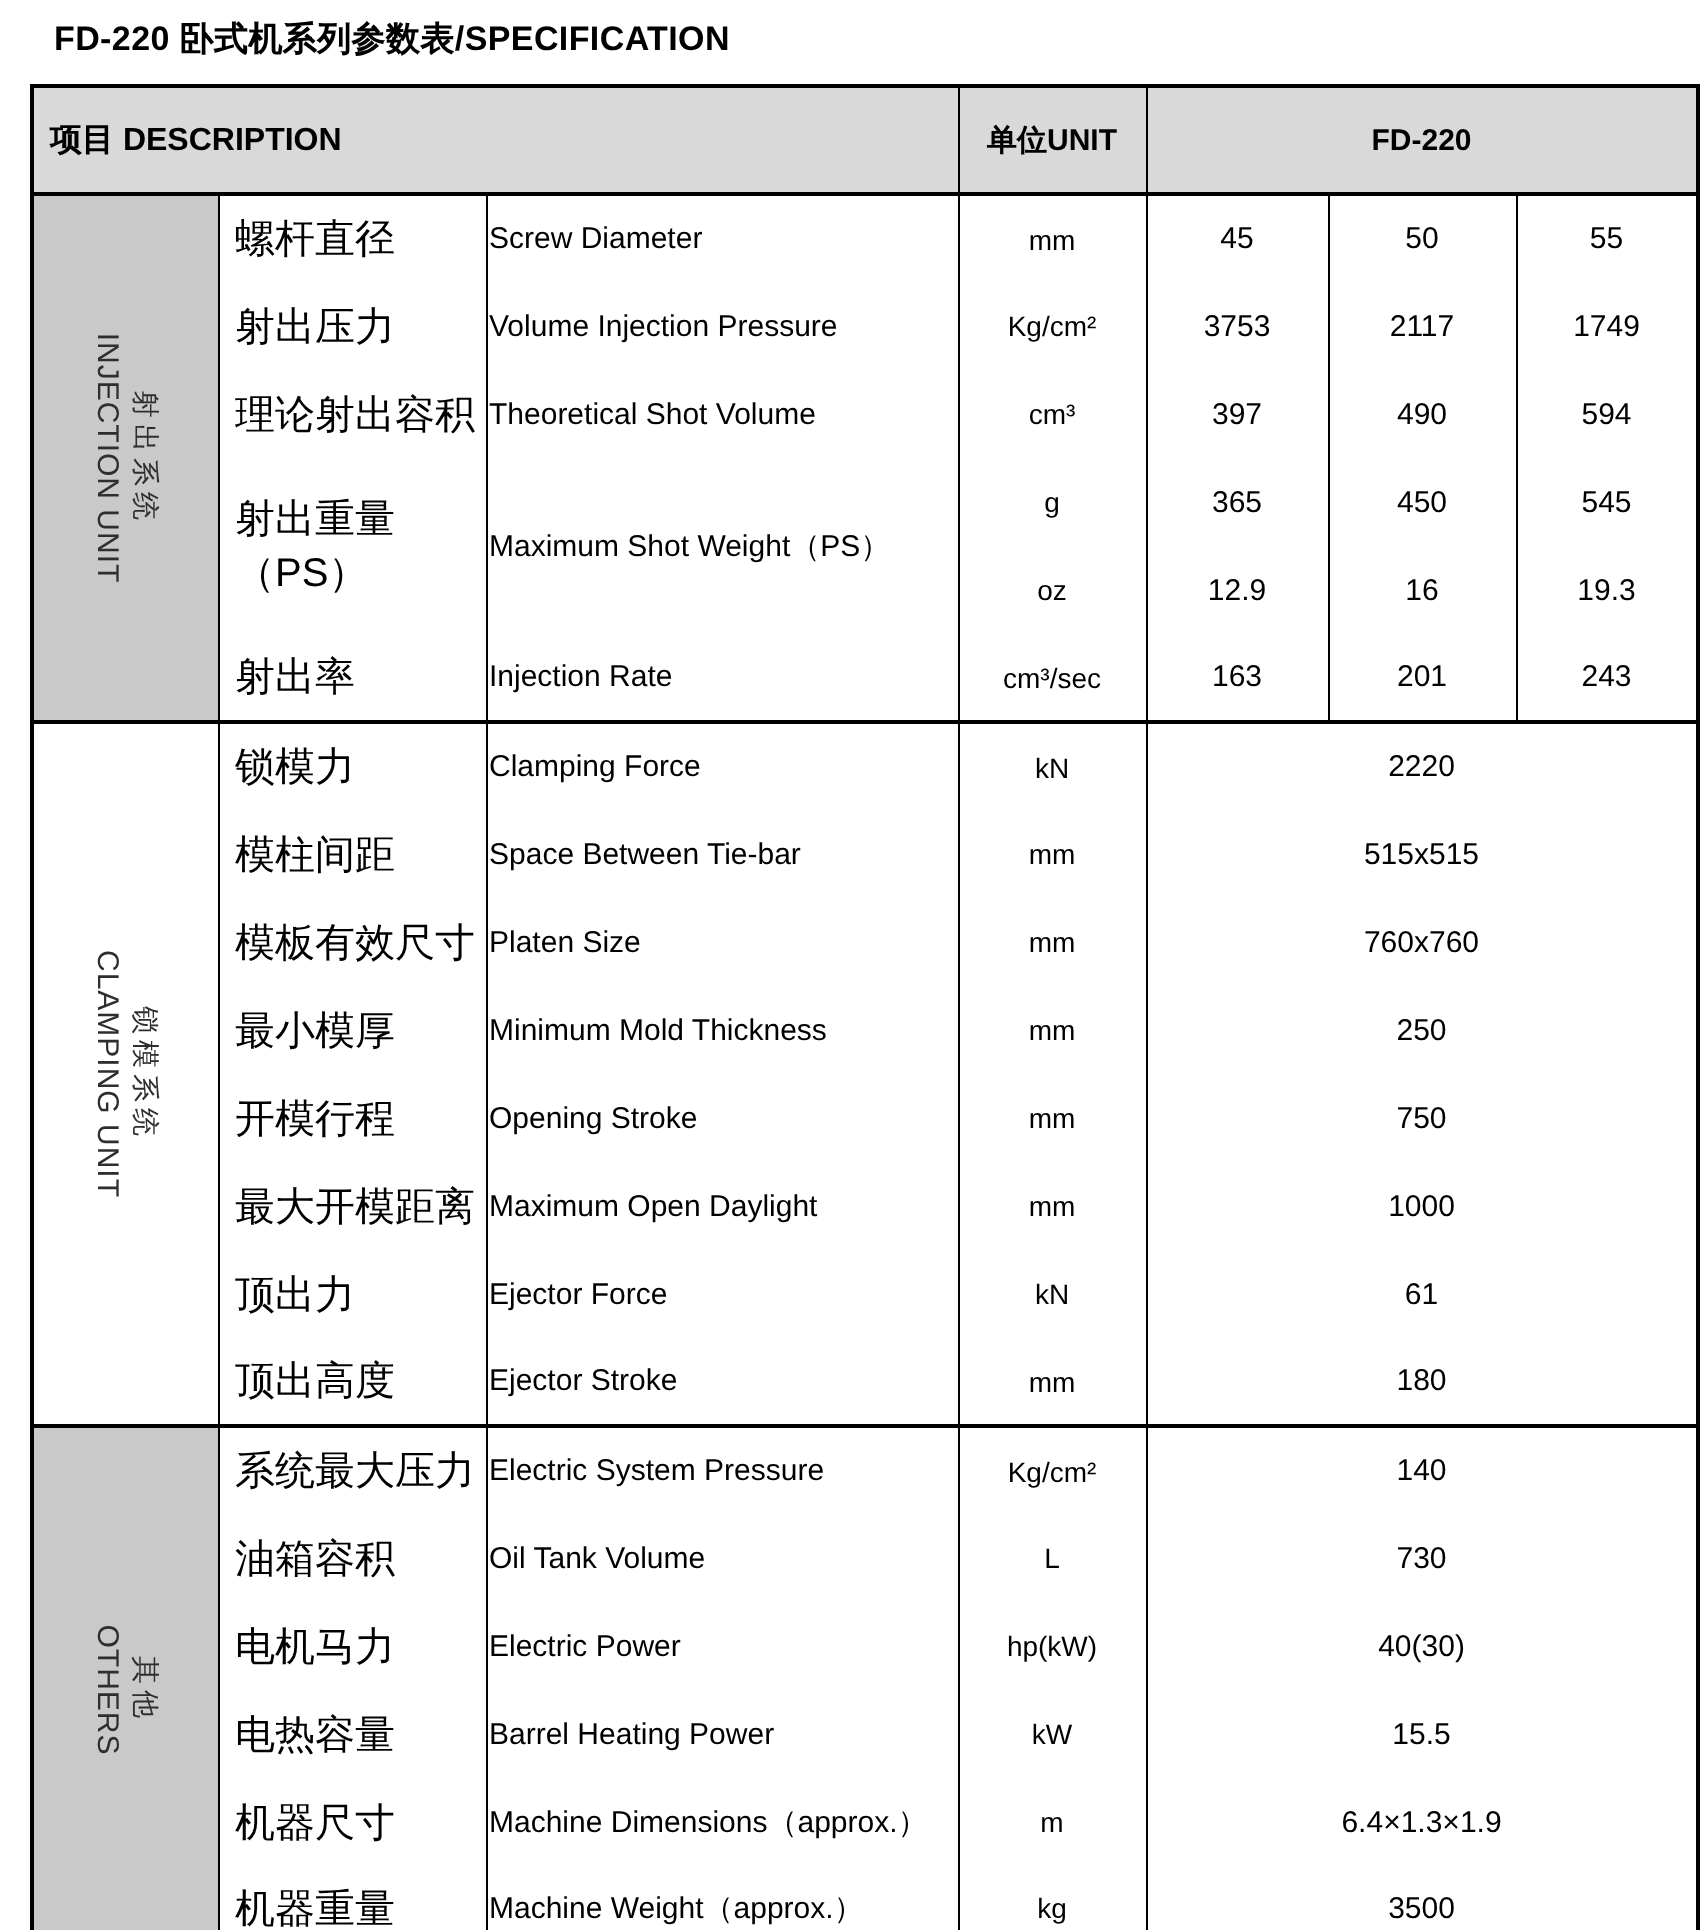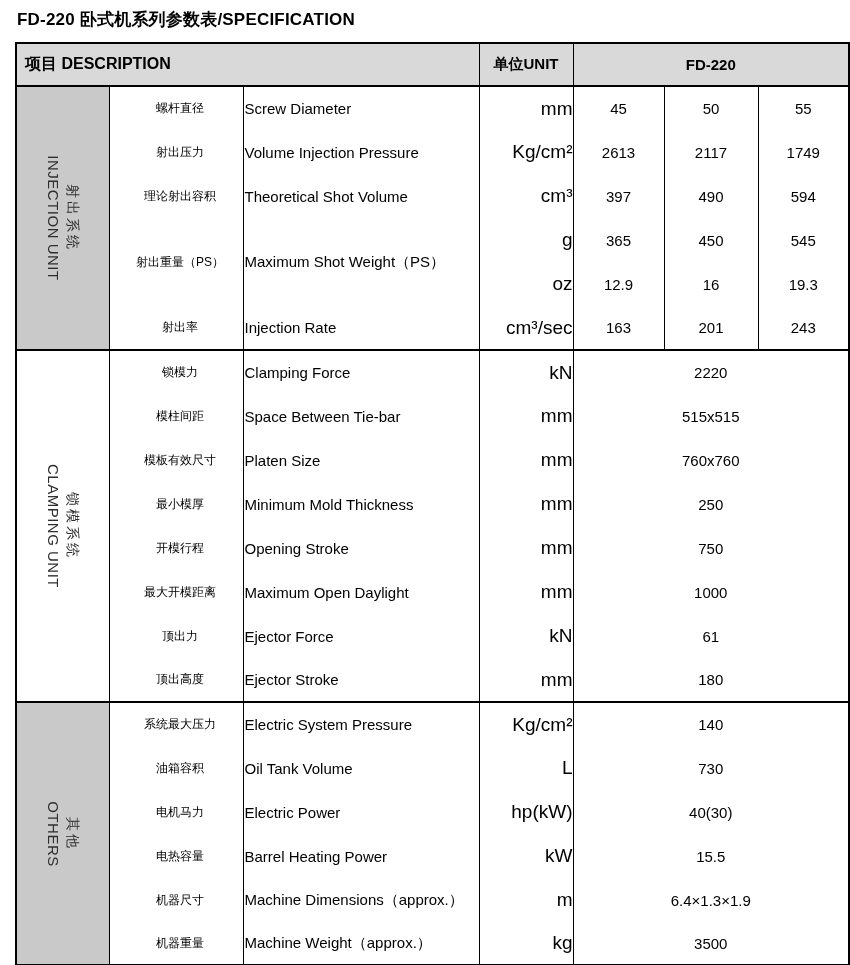--- a/index.html
+++ b/index.html
@@ -5,42 +5,42 @@
   * { margin: 0; padding: 0; box-sizing: border-box; }
   html, body {
     width: 850px; height: 965px;
     background: #ffffff;
     font-family: "Liberation Sans", "DejaVu Sans", sans-serif;
     color: #000;
     overflow: hidden;
   }
   .page-title {
     position: absolute;
-    left: 17px; top: 8px;
+    left: 27px; top: 8px;
     font-size: 17px;
     font-weight: bold;
     letter-spacing: 0.2px;
   }
   table.spec {
     position: absolute;
     left: 15px; top: 42px;
     width: 833px;
     border-collapse: collapse;
     table-layout: fixed;
     border: 2px solid #000;
     border-bottom: 4px solid #000;
   }
   th, td {
     border-left: 1px solid #000;
     border-right: 1px solid #000;
     font-size: 15px;
     vertical-align: middle;
     overflow: hidden;
   }
-  thead tr { height: 43px; }
+  thead tr { height: 54px; }
   tbody tr { height: 44px; }
   th {
     background: #d9d9d9;
     border-bottom: 2px solid #000;
     font-weight: bold;
   }
   th.h-desc { text-align: left; padding-left: 8px; font-size: 16px; }
   th.h-unit { text-align: center; font-size: 15px; margin-left: 16px; }
   th.h-model { text-align: center; font-size: 15px; margin-left: 27px; }
   tr.section-start td { border-top: 2px solid #000; }
@@ -52,23 +52,23 @@
   .vwrap {
     position: absolute;
     top: 50%; left: 50%;
     transform: translate(-50%, -50%) rotate(90deg);
     white-space: nowrap;
     text-align: center;
     color: #2e2e2e;
   }
   .vcn { font-size: 14px; letter-spacing: 3px; line-height: 1.45; }
   .ven { font-size: 15px; letter-spacing: 0.5px; line-height: 1.3; }
-  td.cn  { text-align: center; padding-left: 8px;  font-size: 12px; }
+  td.cn  { text-align: left; padding-left: 8px;  font-size: 20px; }
   td.en  { text-align: left; padding-left: 1px;  font-size: 15px; }
-  td.unit{ text-align: right; font-size: 19px; }
+  td.unit{ text-align: center; font-size: 14px; }
   td.val { text-align: center; font-size: 15px; margin-top: 36px; }
 </style>
 </head>
 <body>
 
 <div class="page-title">FD-220 卧式机系列参数表/SPECIFICATION</div>
 
 <table class="spec">
   <colgroup>
     <col style="width:93px">
@@ -99,21 +99,21 @@
       <td class="en">Screw Diameter</td>
       <td class="unit">mm</td>
       <td class="val">45</td>
       <td class="val">50</td>
       <td class="val">55</td>
     </tr>
     <tr>
       <td class="cn">射出压力</td>
       <td class="en">Volume Injection Pressure</td>
       <td class="unit">Kg/cm²</td>
-      <td class="val">2613</td>
+      <td class="val">3753</td>
       <td class="val">2117</td>
       <td class="val">1749</td>
     </tr>
     <tr>
       <td class="cn">理论射出容积</td>
       <td class="en">Theoretical Shot Volume</td>
       <td class="unit">cm³</td>
       <td class="val">397</td>
       <td class="val">490</td>
       <td class="val">594</td>

